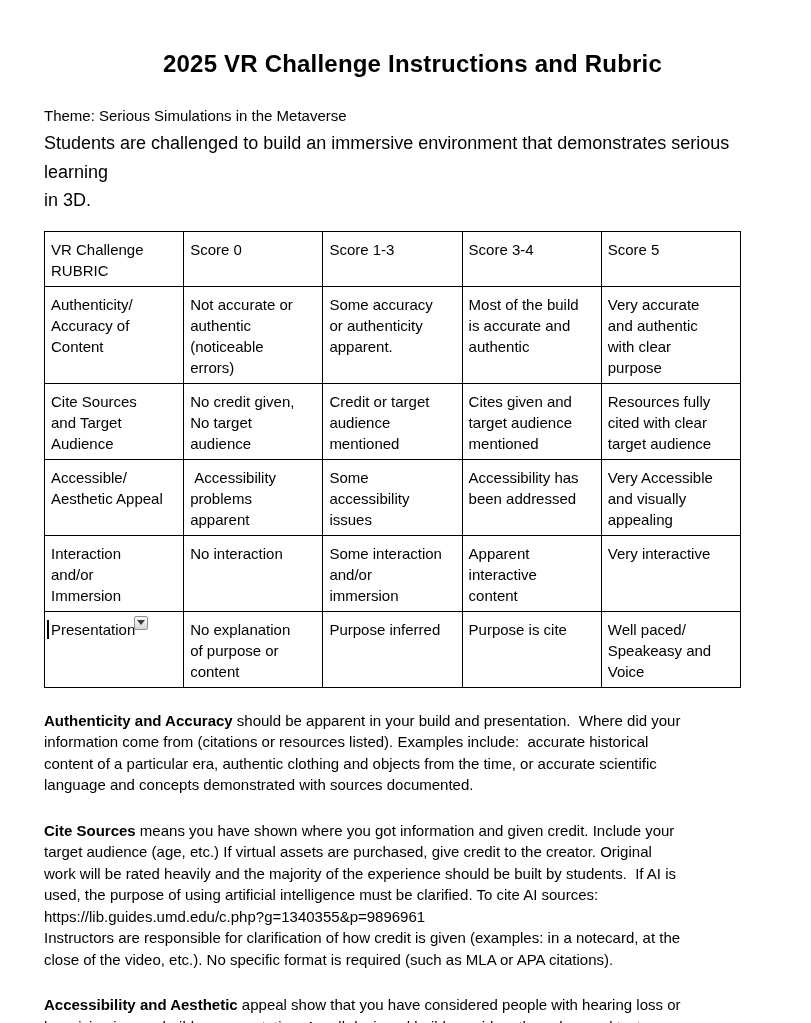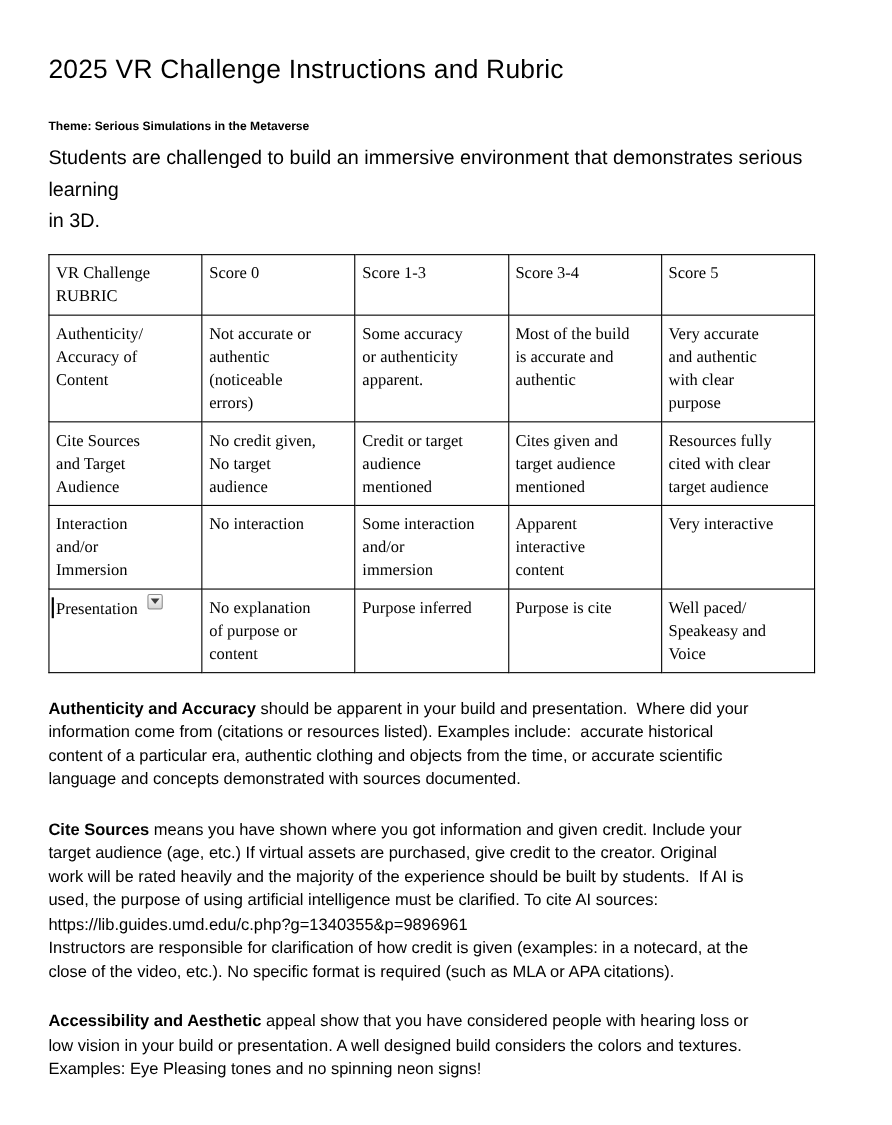--- a/index.html
+++ b/index.html
@@ -10,28 +10,29 @@
     color: #000000;
     font-family: "Liberation Sans", "DejaVu Sans", sans-serif;
     overflow: hidden;
   }
   .page { padding: 0 30px 0 44px; }
 
   .doc-title {
     margin: 49px 0 0 0;
     font-size: 24px;
     line-height: 29px;
-    font-weight: normal;
+    font-weight: bold;
     letter-spacing: 0.2px;
+    text-align: center;
   }
   .theme-heading {
     margin: 27px 0 0 0;
-    font-size: 11px;
+    font-size: 15px;
     line-height: 21px;
-    font-weight: bold;
+    font-weight: normal;
   }
   .intro {
     margin: 3px 0 0 0;
     font-size: 18px;
     line-height: 28.5px;
     white-space: pre-wrap;
     width: 727px;
   }
 
   table.rubric {
@@ -43,21 +44,20 @@
   table.rubric th, table.rubric td {
     border: 1.5px solid #000000;
     vertical-align: top;
     text-align: left;
     font-weight: normal;
     font-size: 15px;
     line-height: 21px;
     padding: 7px 5px 5px 6px;
     white-space: pre-wrap;
     position: relative;
-    font-family: Liberation Serif, serif;
   }
   table.rubric tr:nth-child(1) { height: 54px; }
   table.rubric tr:nth-child(2) { height: 92px; }
   table.rubric tr:nth-child(3) { height: 75px; }
   table.rubric tr:nth-child(4) { height: 74px; }
   table.rubric tr:nth-child(5) { height: 73px; padding-left: 18px; }
   table.rubric tr:nth-child(6) { height: 73px; }
 
   .caret {
     display: inline-block;
@@ -159,20 +159,35 @@
 audience
 mentioned</td>
       <td>Cites given and
 target audience
 mentioned</td>
       <td>Resources fully
 cited with clear
 target audience</td>
     </tr>
     <tr>
+      <td>Accessible/
+Aesthetic Appeal</td>
+      <td> Accessibility
+problems
+apparent</td>
+      <td>Some
+accessibility
+issues</td>
+      <td>Accessibility has
+been addressed</td>
+      <td>Very Accessible
+and visually
+appealing</td>
+    </tr>
+    <tr>
       <td>Interaction
 and/or
 Immersion</td>
       <td>No interaction</td>
       <td>Some interaction
 and/or
 immersion</td>
       <td>Apparent
 interactive
 content</td>

